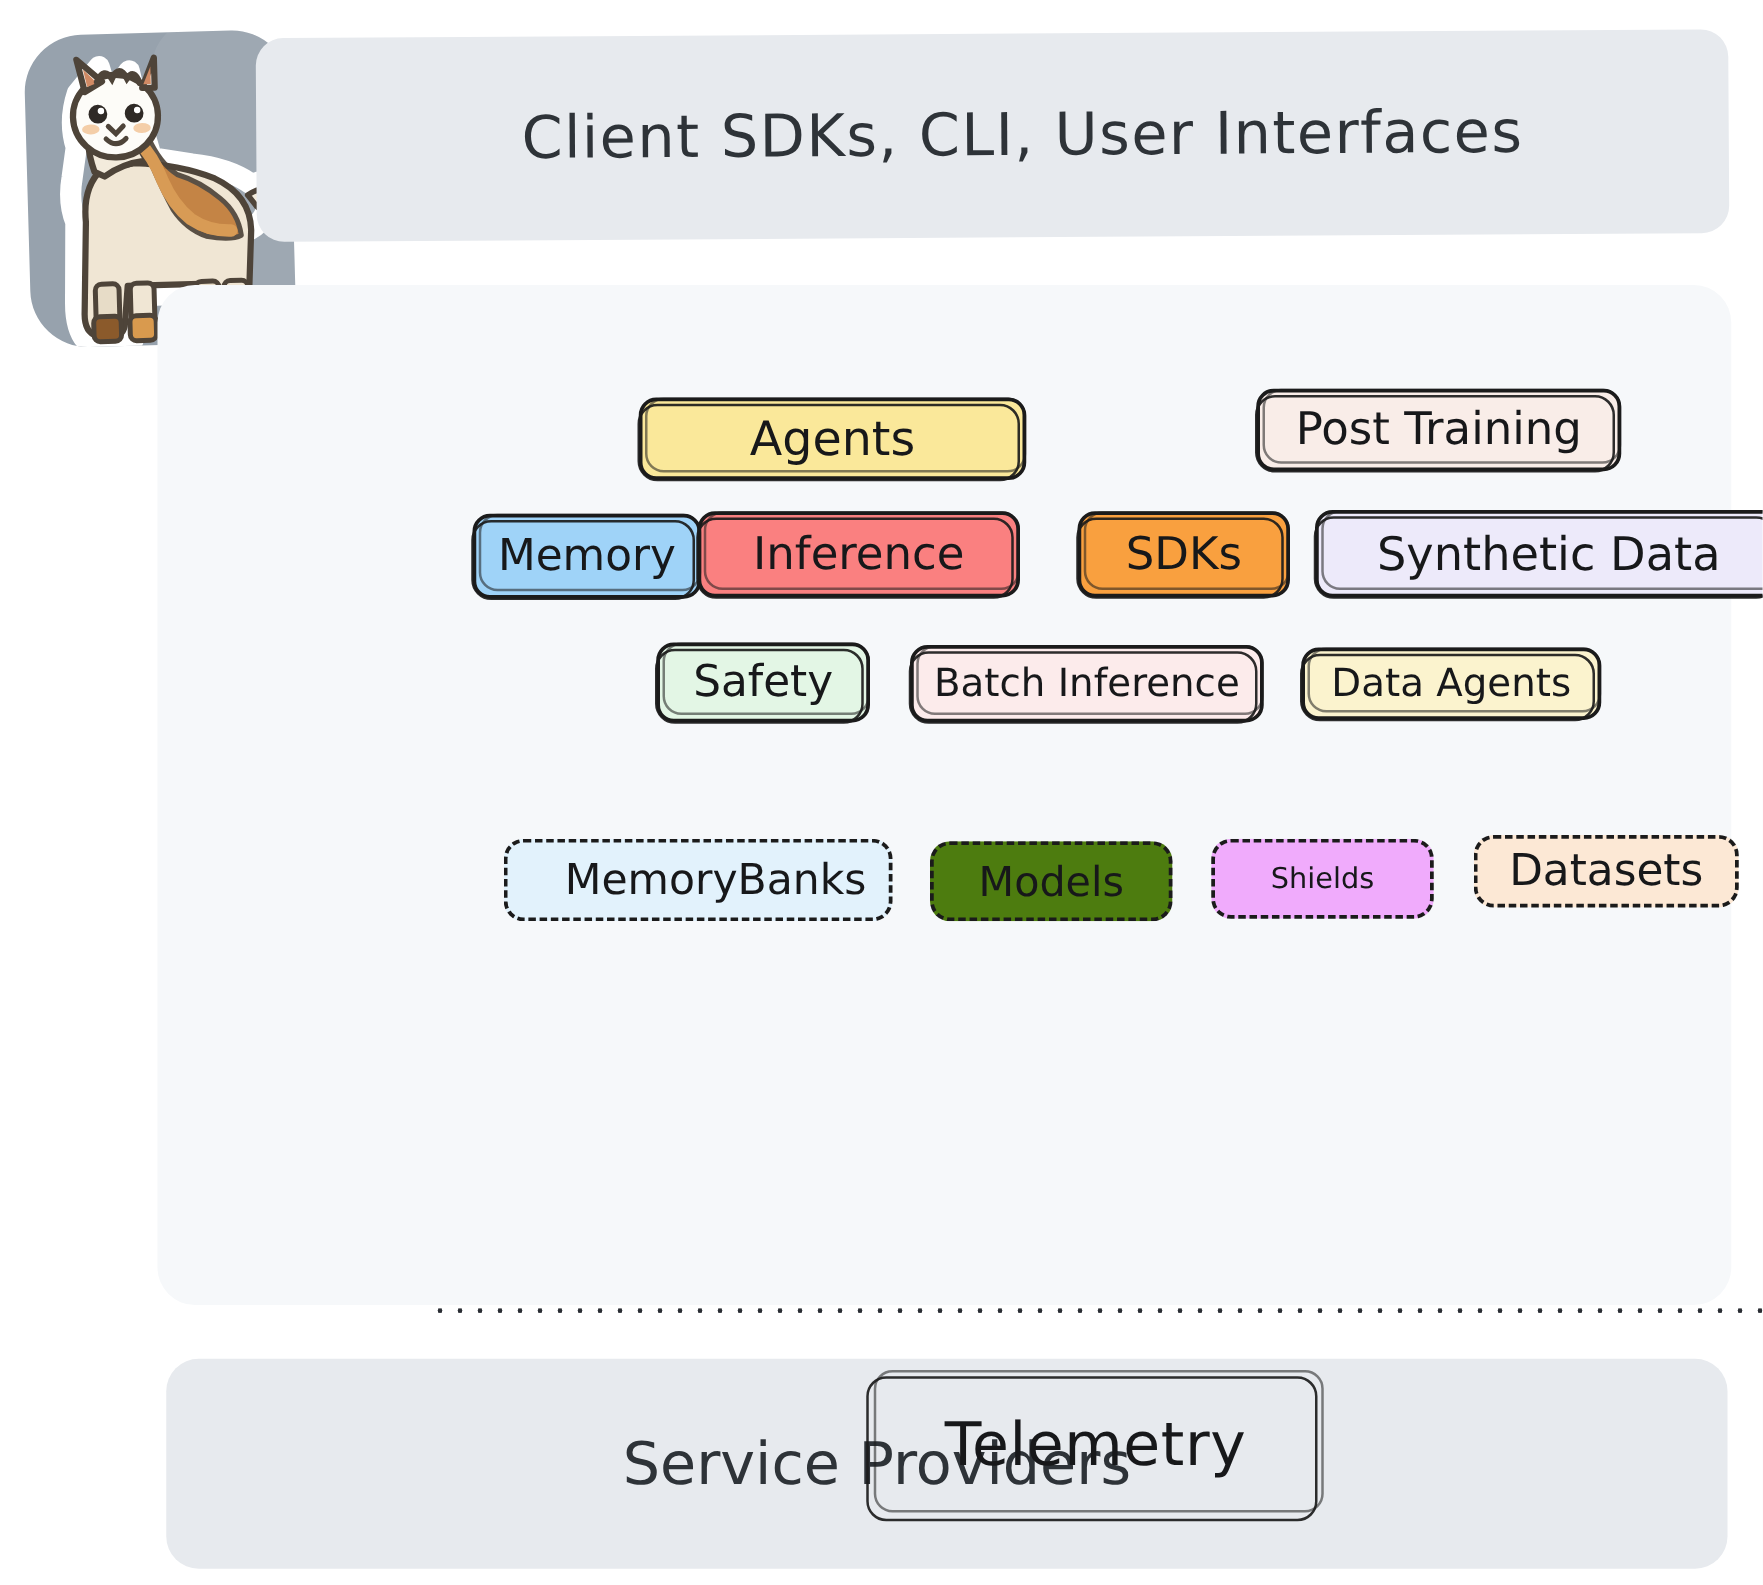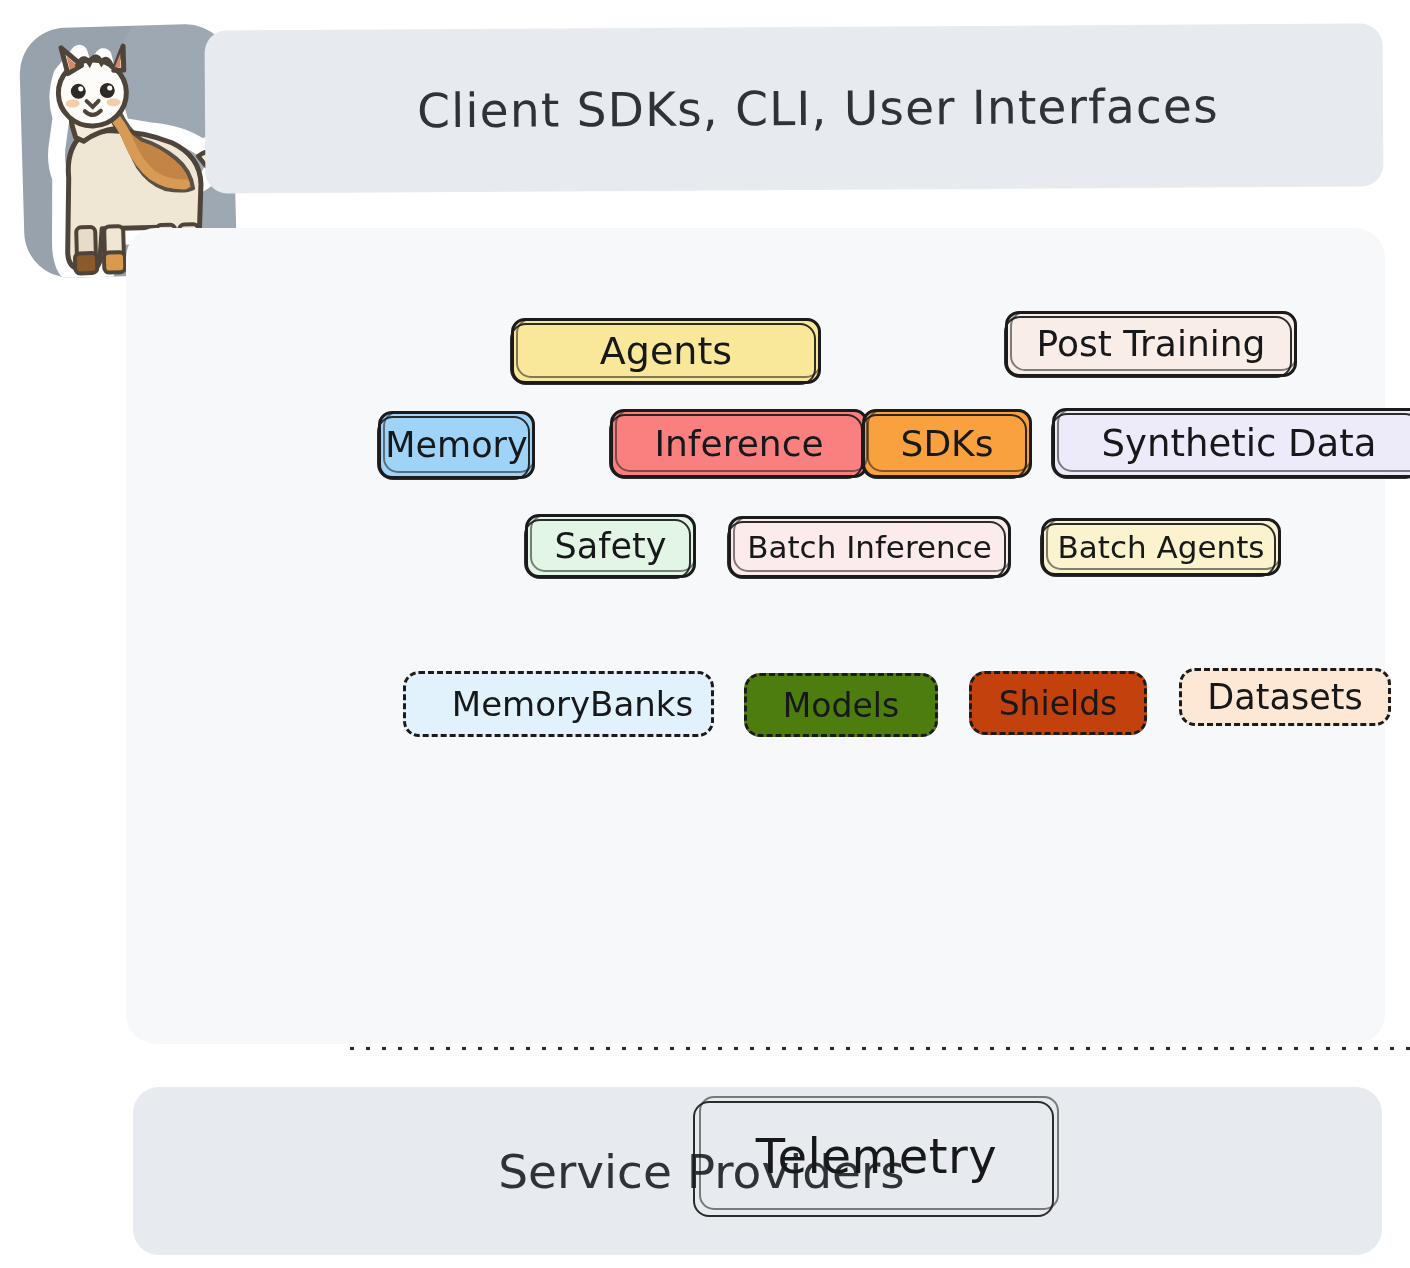--- a/index.html
+++ b/index.html
@@ -245,50 +245,50 @@
 </div>
 
 <div id="main-panel">
   <div id="api-nodes">
       <div class="node sketch" style="left: 385px; top: 90px; width: 310px; height: 66px; background: rgb(250, 232, 154); font-size: 38px;">
         <span class="label">Agents</span>
       </div>
       <div class="node sketch" style="left: 879px; top: 83px; width: 292px; height: 66px; background: rgb(249, 237, 232); font-size: 36px;">
         <span class="label">Post Training</span>
       </div>
-      <div class="node sketch" style="left: 252px; top: 183px; width: 157px; height: 68px; background: rgb(159, 211, 248); font-size: 35px;">
+      <div class="node sketch" style="left: 252px; top: 183px; width: 183px; height: 68px; background: rgb(159, 211, 248); font-size: 35px;">
         <span class="label">Memory</span>
       </div>
-      <div class="node sketch" style="left: 484px; top: 181px; width: 258px; height: 69px; background: rgb(250, 128, 128); font-size: 36px;">
+      <div class="node sketch" style="left: 432px; top: 181px; width: 258px; height: 69px; background: rgb(250, 128, 128); font-size: 36px;">
         <span class="label">Inference</span>
       </div>
       <div class="node sketch" style="left: 736px; top: 181px; width: 170px; height: 69px; background: rgb(249, 160, 63); font-size: 36px;">
         <span class="label">SDKs</span>
       </div>
       <div class="node sketch" style="left: 926px; top: 180px; width: 374px; height: 70px; background: rgb(237, 234, 250); font-size: 37px;">
         <span class="label">Synthetic Data</span>
       </div>
       <div class="node sketch" style="left: 399px; top: 286px; width: 171px; height: 64px; background: rgb(227, 246, 229); font-size: 35px;">
         <span class="label">Safety</span>
       </div>
       <div class="node sketch" style="left: 602px; top: 288px; width: 283px; height: 62px; background: rgb(252, 235, 235); font-size: 31px;">
         <span class="label">Batch Inference</span>
       </div>
       <div class="node sketch" style="left: 915px; top: 290px; width: 240px; height: 58px; background: rgb(251, 243, 206); font-size: 31px;">
-        <span class="label">Batch Agents</span>
+        <span class="label">Data Agents</span>
       </div>
     </div>
   <div id="resource-nodes">
       <div class="node dashed" style="left: 277px; top: 443px; width: 311px; height: 66px; background: rgb(226, 242, 252); font-size: 34px; padding-left: 28px;">
         <span class="label">MemoryBanks</span>
       </div>
       <div class="node dashed" style="left: 618px; top: 445px; width: 194px; height: 64px; background: #4d7c0f; font-size: 33px;">
         <span class="label">Models</span>
       </div>
-      <div class="node dashed" style="left: 843px; top: 443px; width: 178px; height: 64px; background: #c2410c; font-size: 33px;">
+      <div class="node dashed" style="left: 843px; top: 443px; width: 178px; height: 64px; background: #f0abfc; font-size: 23px;">
         <span class="label">Shields</span>
       </div>
       <div class="node dashed" style="left: 1053px; top: 440px; width: 212px; height: 58px; background: rgb(252, 232, 213); font-size: 35px;">
         <span class="label">Datasets</span>
       </div>
     </div>
   <div id="divider"></div>
   <div id="telemetry" class="node sketch">
     <span class="label">Telemetry</span>
   </div>

